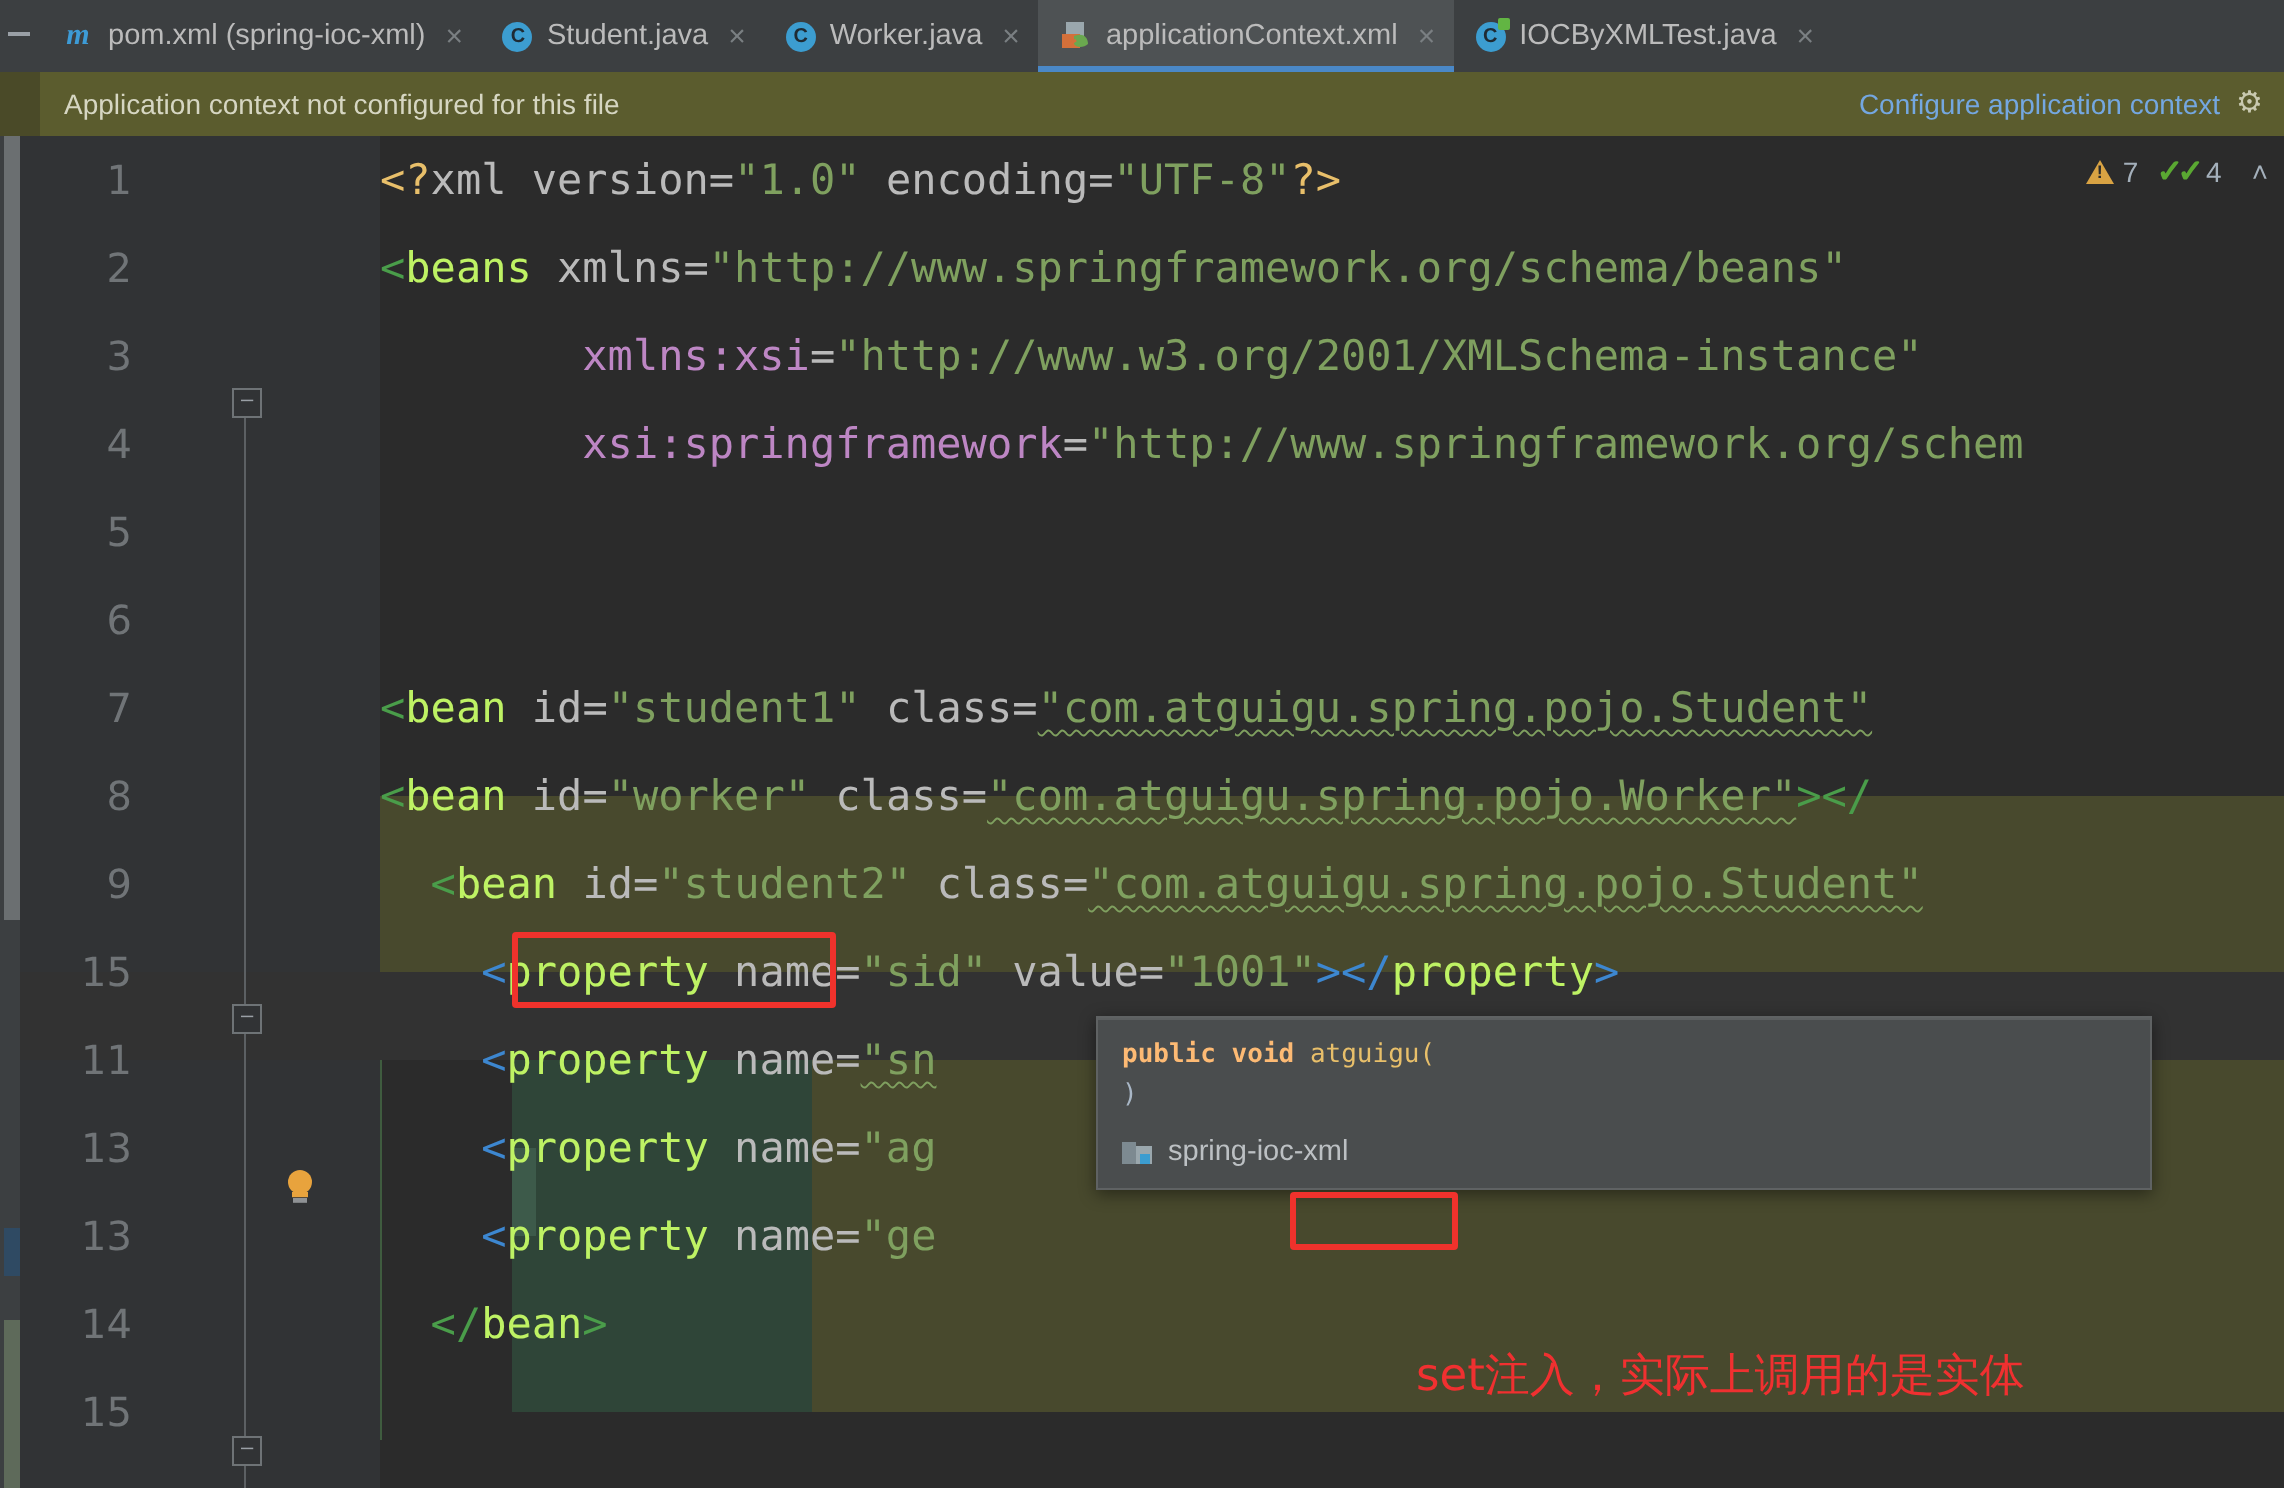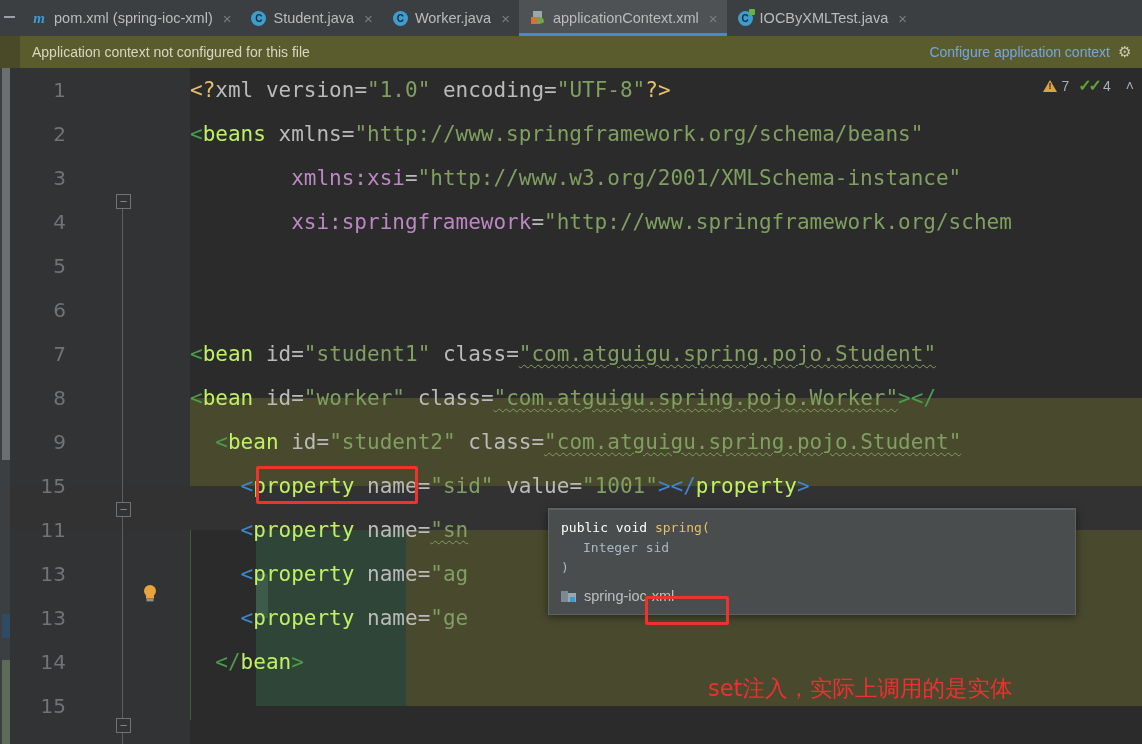--- a/index.html
+++ b/index.html
@@ -326,21 +326,21 @@
   .tt-link { color: #5f9ce0; }
   .tt-shortcut { color: #9b9fa2; margin-right: 18px; }
   .tt-divider { height: 1px; background: #5c5f60; }
   .tt-body {
     padding: 8px 12px 6px 12px;
     font-family: "DejaVu Sans Mono", monospace;
     font-size: 13px;
     line-height: 20px;
     color: #a9b7c6;
   }
-  .tt-kw { color: #ffffff; }
+  .tt-kw { color: #fdba74; font-weight: bold; }
   .tt-method { color: #e8bf6a; }
   .tt-type { color: #a9b7c6; }
   .tt-param { color: #a9b7c6; }
   .tt-footer {
     padding: 4px 12px 10px 12px;
     display: flex;
     align-items: center;
     gap: 8px;
     color: #bcc0c3;
     font-size: 14.5px;
@@ -510,22 +510,21 @@
       <span class="chk">✓✓</span>
       <span class="w-count">4</span>
       <span class="chevron">˄</span>
     </div>
 
   </div>
 
   <div class="tooltip">
     <div class="tt-divider"></div>
     <div class="tt-body">
-      <div><span class="tt-kw">public</span><span> </span><span class="tt-kw">void</span><span> </span><span class="tt-method">spring(</span></div>
-      <div style="padding-left:22px;"><span class="tt-type">Integer</span><span> </span><span class="tt-param">sid</span></div>
+      <div><span class="tt-kw">public</span><span> </span><span class="tt-kw">void</span><span> </span><span class="tt-method">atguigu(</span></div>
       <div><span>)</span></div>
     </div>
     <div class="tt-footer">
       <span class="mod-icon">
         <svg width="15" height="13" viewBox="0 0 15 13">
           <rect x="0" y="1" width="7" height="11" fill="#7d8a91"></rect>
           <rect x="7" y="3" width="8" height="9" fill="#9aa7ad"></rect>
           <rect x="9" y="7" width="5" height="5" fill="#3c9dd0"></rect>
         </svg>
       </span>

